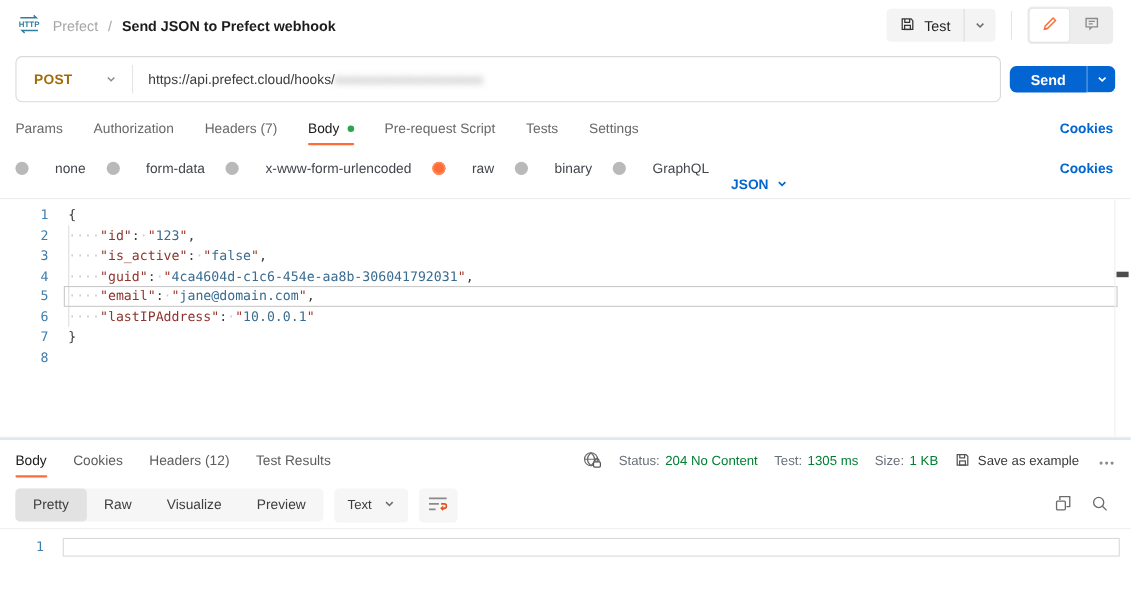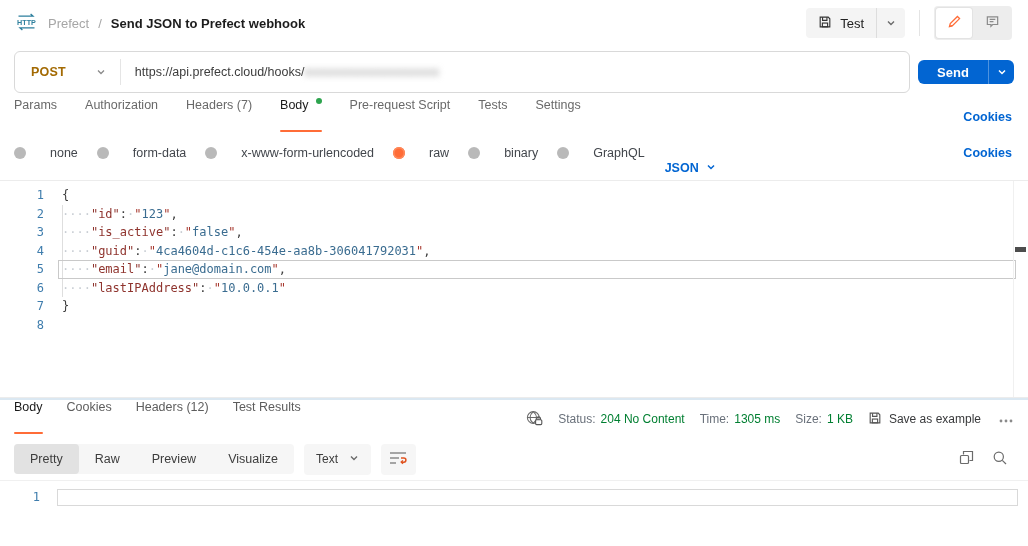--- a/index.html
+++ b/index.html
@@ -30,21 +30,21 @@
   .method-label { font-weight:bold; font-size:12.5px; color:#a36a03; letter-spacing:.2px; }
   .url-div { width:1px; height:26px; background:#e5e5e5; flex:none; }
   .url-text { font-size:12.5px; color:#3c3c3c; padding-left:14px; display:flex; align-items:center; white-space:nowrap; cursor:text; flex:1; }
   .masked { filter:blur(3px); color:#8d8d8d; letter-spacing:.5px; user-select:none; }
   .send-group { display:flex; width:96px; height:24px; flex:none; }
   .send-btn { flex:1; background:#0265d2; color:#fff; font-weight:bold; font-size:13px; border:none; border-radius:6px 0 0 6px; cursor:pointer; font-family:inherit; }
   .send-caret { width:26px; background:#0265d2; border:none; border-left:1px solid rgba(255,255,255,.3); border-radius:0 6px 6px 0; display:grid; place-items:center; cursor:pointer; }
 
   
   .req-tabs { height:38px; flex:none; display:flex; align-items:center; gap:28px; padding:0 16px 0 14px; font-size:12.5px; color:#696969; }
-  .tab { position:relative; height:100%; display:flex; align-items:flex-start; cursor:pointer; }
+  .tab { position:relative; height:100%; display:flex; align-items:center; cursor:pointer; }
   .tab.active { color:#1a1a1a; }
   .tab.active::after { content:""; position:absolute; left:0; right:0; bottom:4px; height:2px; background:#ff6c37; border-radius:1px; }
   .tab-dot { width:6px; height:6px; border-radius:50%; background:#2da44e; margin-left:7px; flex:none; }
   .cookies-link { margin-left:auto; color:#0265d2; font-weight:bold; font-size:12.5px; cursor:pointer; text-decoration:none; }
 
   
   .mode-row { height:34px; flex:none; display:flex; align-items:center; gap:20px; padding:0 16px 0 14px; font-size:12.5px; color:#42464c; }
   .modes { display:flex; align-items:center; gap:19px; }
   .radio { display:flex; align-items:center; gap:24px; cursor:pointer; }
   .radio-dot { width:12px; height:12px; border-radius:50%; background:#b9b9b9; flex:none; }
@@ -314,21 +314,21 @@
           <rect x="10.6" y="10.8" width="6.2" height="4.8" rx="1" fill="#ffffff" stroke="#555"></rect>
           <path d="M11.9 10.8V9.6a1.8 1.8 0 013.6 0v1.2" stroke="#555"></path>
         </svg>
       </span>
       <div id="resp-meta-items" style="display:flex; gap:15px;">
           <span class="meta-item">
             <span>Status:</span>
             <span class="meta-value">204 No Content</span>
           </span>
           <span class="meta-item">
-            <span>Time:</span>
+            <span>Test:</span>
             <span class="meta-value">1305 ms</span>
           </span>
           <span class="meta-item">
             <span>Size:</span>
             <span class="meta-value">1 KB</span>
           </span>
         </div>
       <button class="save-example">
         <span>
           <svg width="14" height="14" viewBox="0 0 16 16" fill="none" stroke="#555" stroke-width="1.3">
@@ -348,22 +348,22 @@
             </svg>
         </span>
       </button>
     </div>
   </div>
 
   <div class="resp-toolbar">
     <div class="segmented" id="view-modes">
         <button class="seg active">Pretty</button>
         <button class="seg">Raw</button>
+        <button class="seg">Visualize</button>
         <button class="seg">Preview</button>
-        <button class="seg">Visualize</button>
       </div>
     <button class="fmt-btn">
       <span>Text</span>
       <span>
         <svg width="10" height="10" viewBox="0 0 10 10">
             <path d="M2 3.5l3 3 3-3" fill="none" stroke="#6b6b6b" stroke-width="1.4"></path>
           </svg>
       </span>
     </button>
     <button class="wrap-btn">

